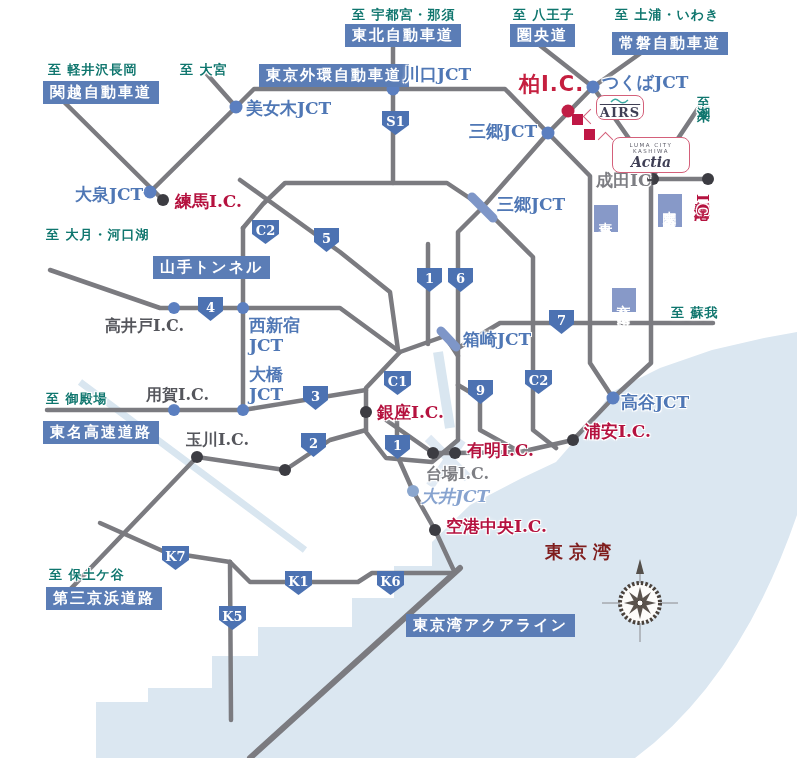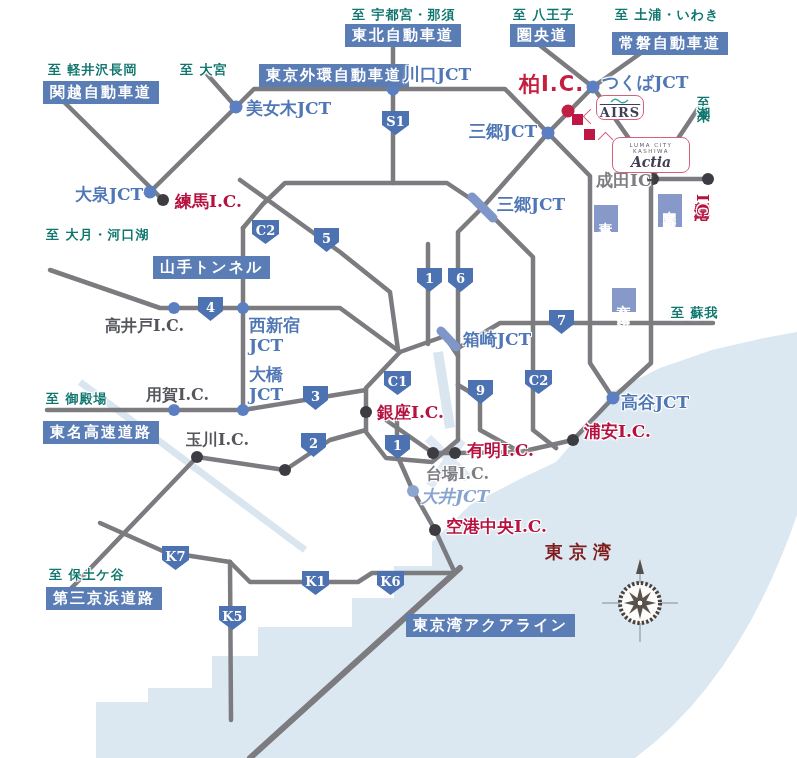--- a/index.html
+++ b/index.html
@@ -178,21 +178,21 @@
   <div class="shield" style="left:417px;top:268px">1</div>
   <div class="shield" style="left:448px;top:268px">6</div>
   <div class="shield" style="left:549px;top:310px">7</div>
   <div class="shield wide" style="left:384px;top:371px">C1</div>
   <div class="shield wide" style="left:525px;top:370px">C2</div>
   <div class="shield" style="left:468px;top:380px">9</div>
   <div class="shield" style="left:303px;top:386px">3</div>
   <div class="shield" style="left:301px;top:433px">2</div>
   <div class="shield" style="left:385px;top:435px">1</div>
   <div class="shield wide" style="left:162px;top:546px">K7</div>
-  <div class="shield wide" style="left:302px;top:571px">K1</div>
+  <div class="shield wide" style="left:285px;top:571px">K1</div>
   <div class="shield wide" style="left:377px;top:571px">K6</div>
   <div class="shield wide" style="left:219px;top:606px">K5</div>
 
   <div class="lbl jct" style="left:246px;top:97px">美女木JCT</div>
   <div class="lbl jct" style="left:403px;top:63px">川口JCT</div>
   <div class="lbl jct" style="left:75px;top:183px">大泉JCT</div>
   <div class="lbl jct" style="left:602px;top:71px">つくばJCT</div>
   <div class="lbl jct" style="left:469px;top:120px">三郷JCT</div>
   <div class="lbl jct" style="left:497px;top:193px">三郷JCT</div>
   <div class="lbl jct" style="left:249px;top:315px;line-height:20px"><span>西新宿</span><br><span>JCT</span></div>

